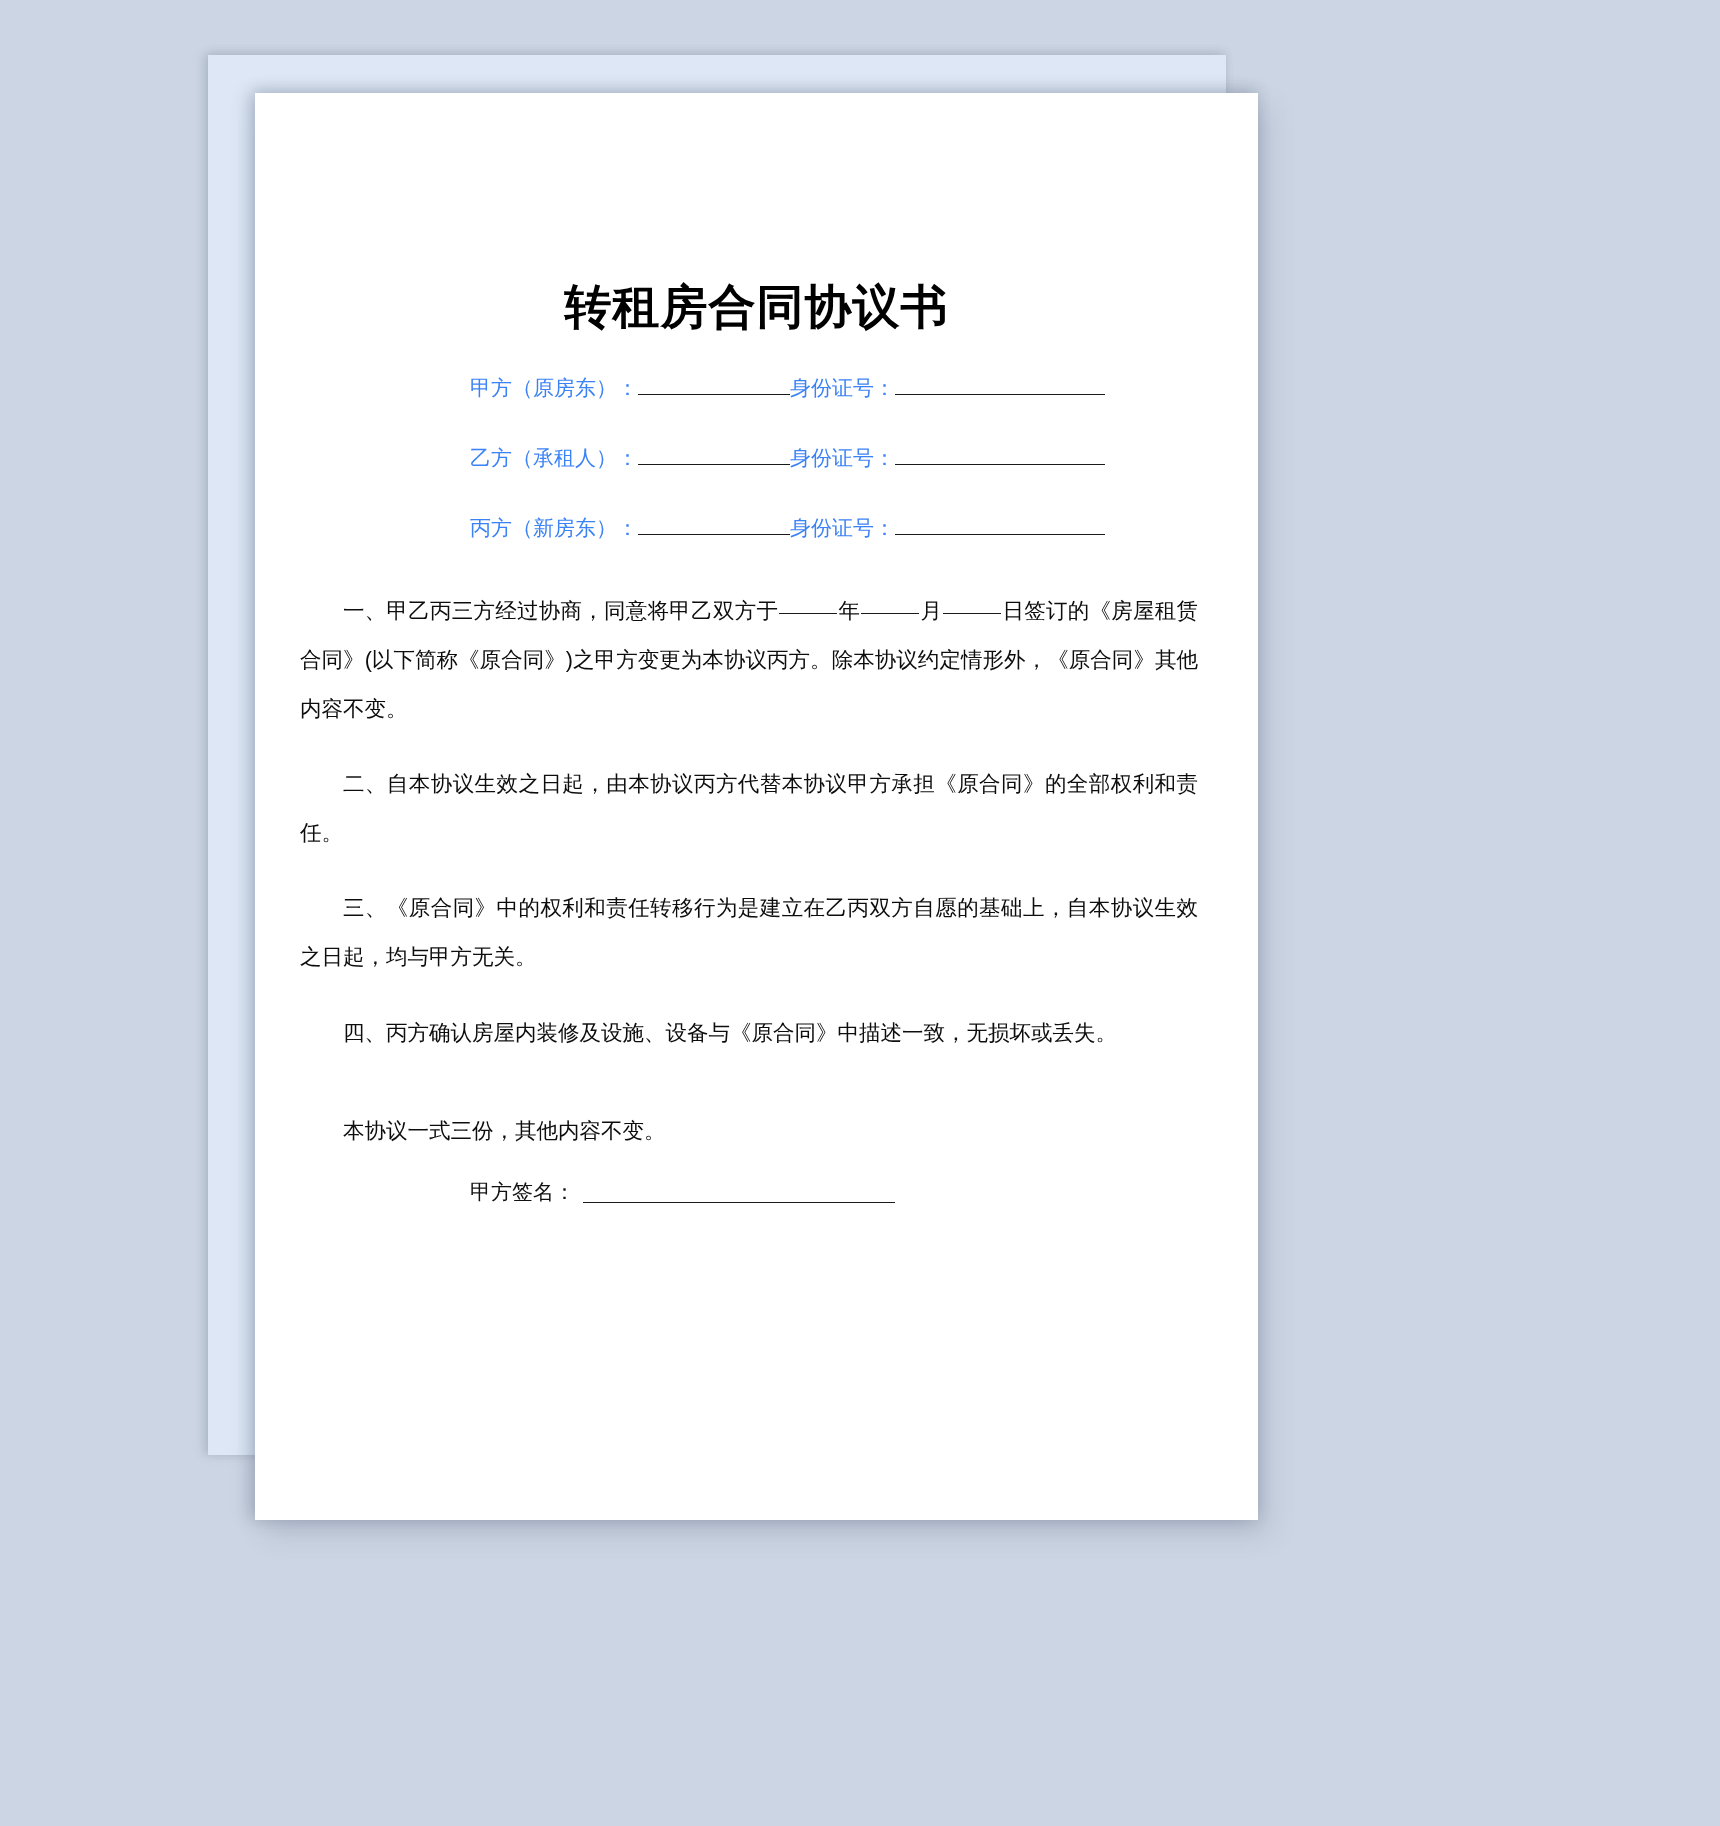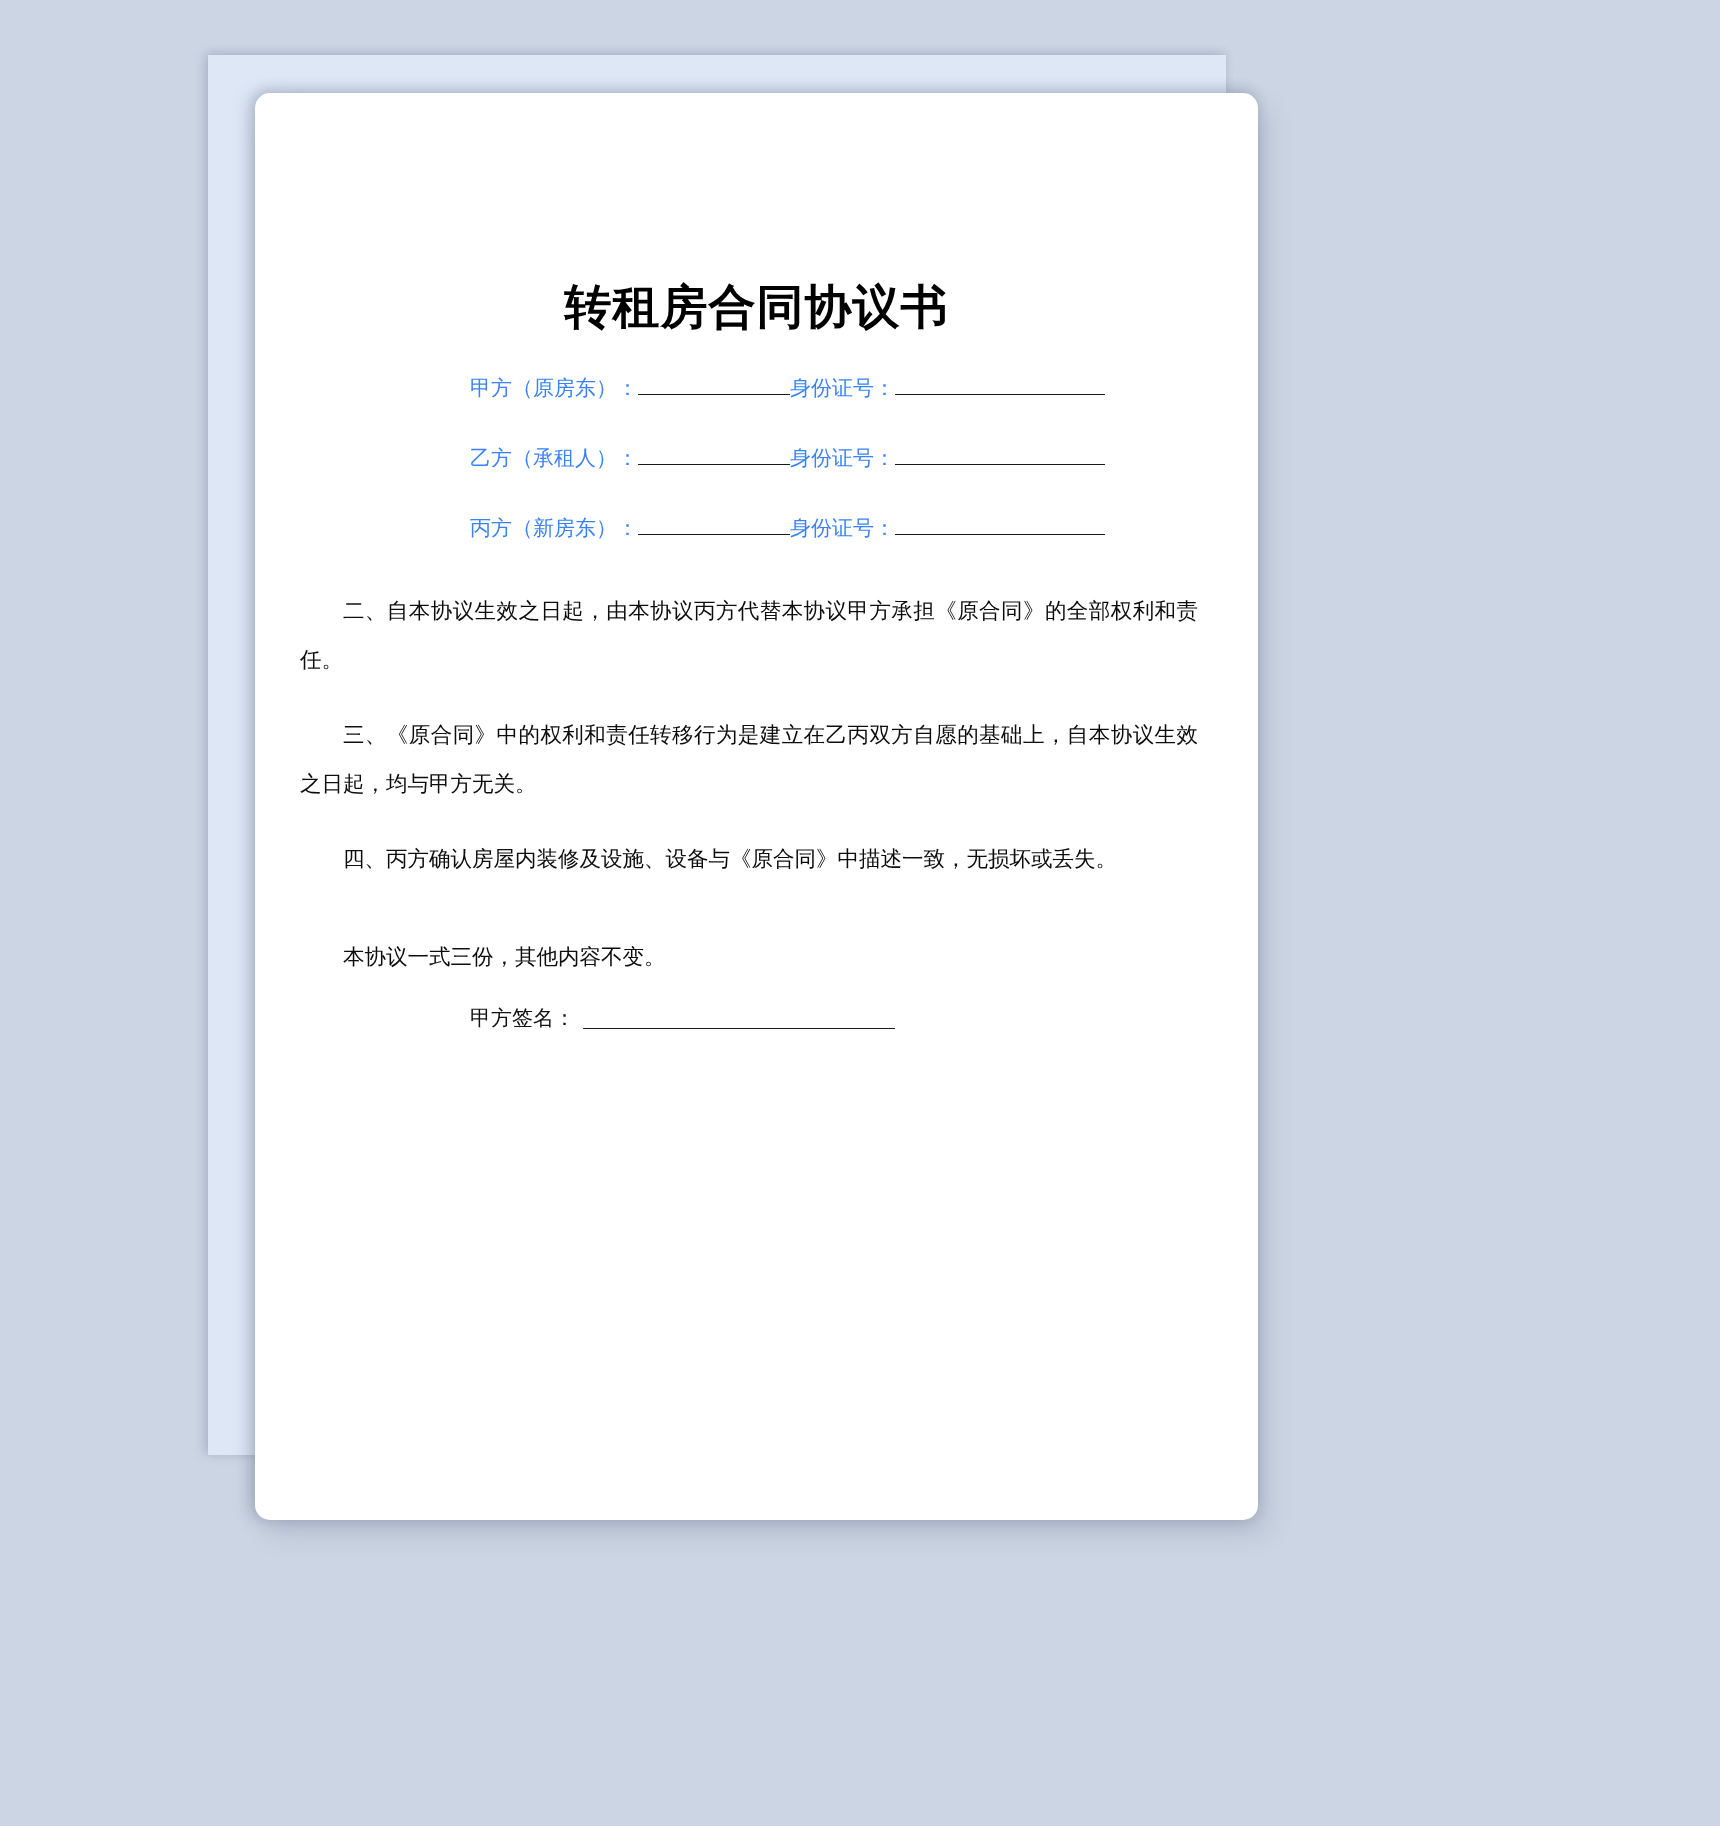--- a/index.html
+++ b/index.html
@@ -36,21 +36,20 @@
     position: absolute;
     left: 255px;
     top: 93px;
     width: 1003px;
     height: 1427px;
     background: #ffffff;
     box-shadow: -6px 0 16px rgba(90,105,130,0.28),
                  0 -4px 12px rgba(90,105,130,0.18),
                  10px 14px 26px rgba(90,105,130,0.20);
     overflow: hidden;
-    border-radius: 15px;
   }
 
   
   .doc-inner {
     position: absolute;
     left: 0;
     top: 0;
     width: 1003px;
     padding: 0;
   }
@@ -176,20 +175,21 @@
           <span class="lbl">丙方（新房东）：</span>
           <span class="rule rule-name"></span>
           <span class="lbl">身份证号：</span>
           <span class="rule rule-id"></span>
         </div>
 
       </div>
 
       <div class="clauses">
 
+        <p class="clause"><span>一、甲乙丙三方经过协商，同意将甲乙双方于</span><span class="blank-inline"></span><span>年</span><span class="blank-inline"></span><span>月</span><span class="blank-inline"></span><span>日签订的《房屋租赁合同》(以下简称《原合同》)之甲方变更为本协议丙方。除本协议约定情形外，《原合同》其他内容不变。</span></p>
 
         <p class="clause">二、自本协议生效之日起，由本协议丙方代替本协议甲方承担《原合同》的全部权利和责任。</p>
 
         <p class="clause">三、《原合同》中的权利和责任转移行为是建立在乙丙双方自愿的基础上，自本协议生效之日起，均与甲方无关。</p>
 
         <p class="clause">四、丙方确认房屋内装修及设施、设备与《原合同》中描述一致，无损坏或丢失。</p>
 
       </div>
 
       <div class="statement">本协议一式三份，其他内容不变。</div>

